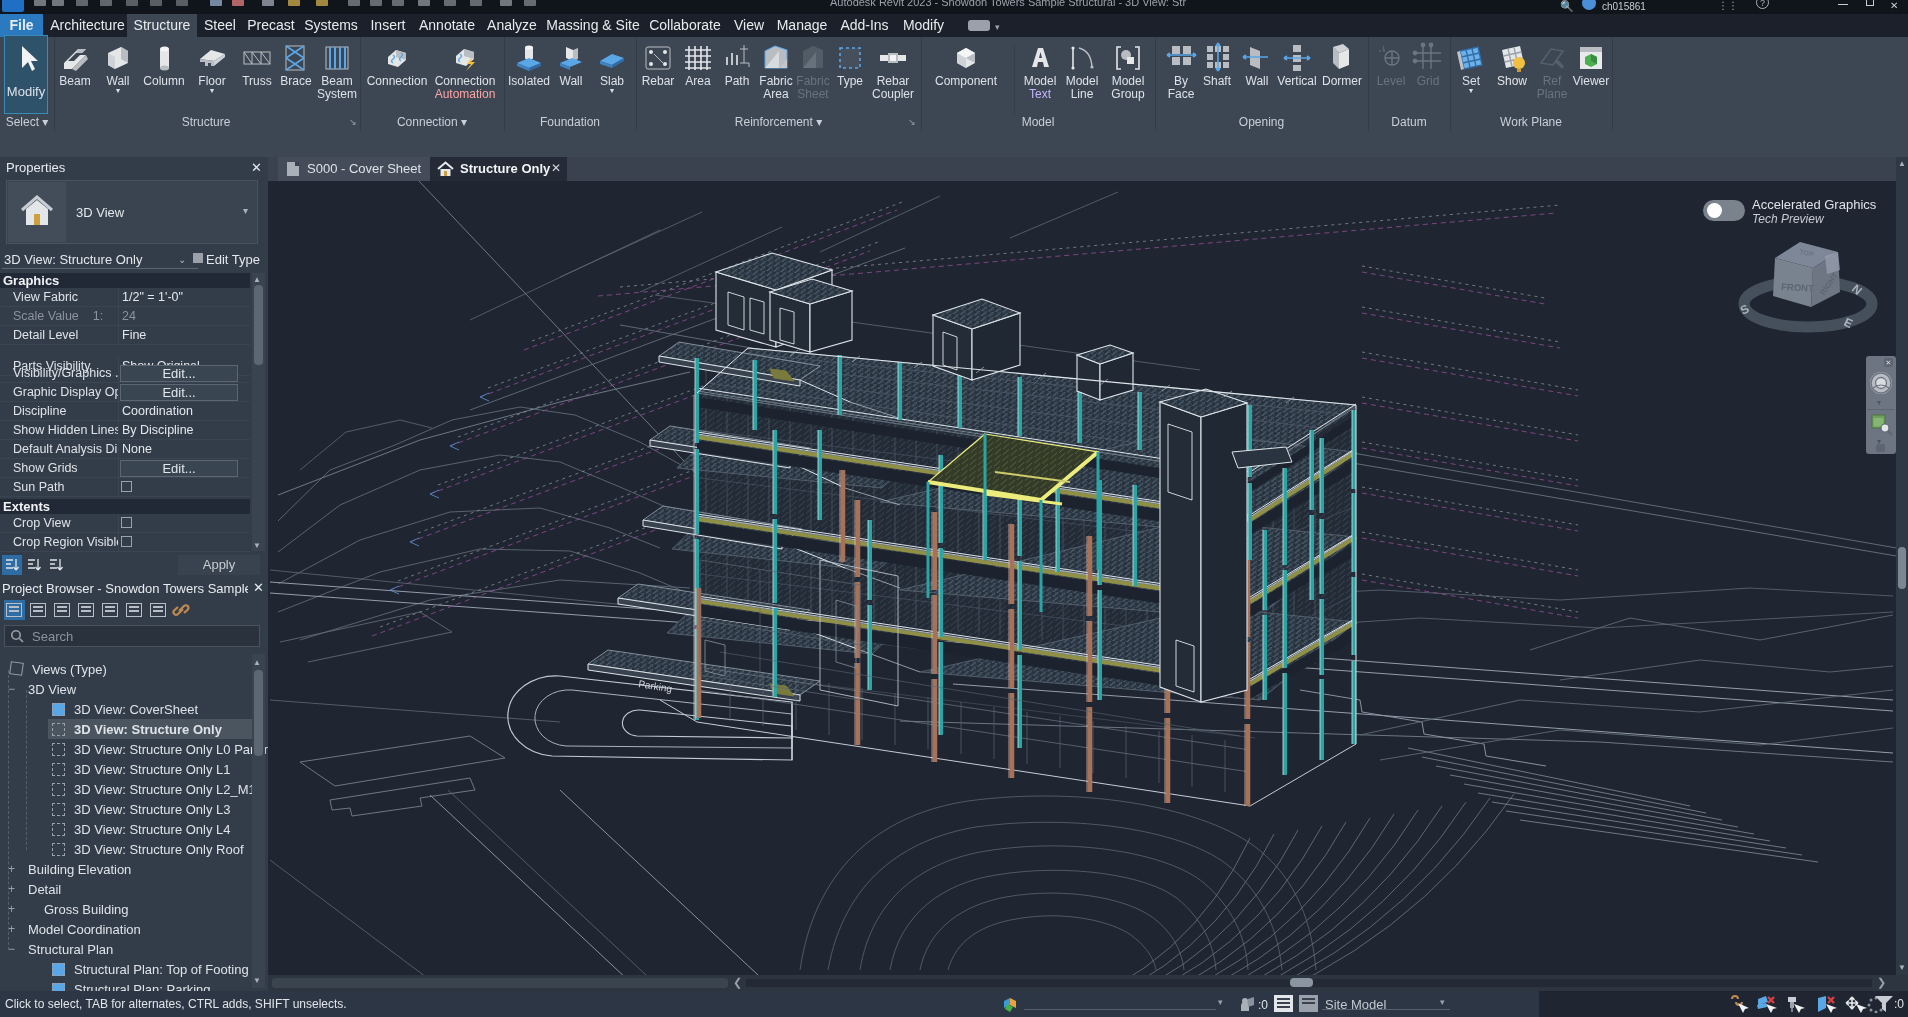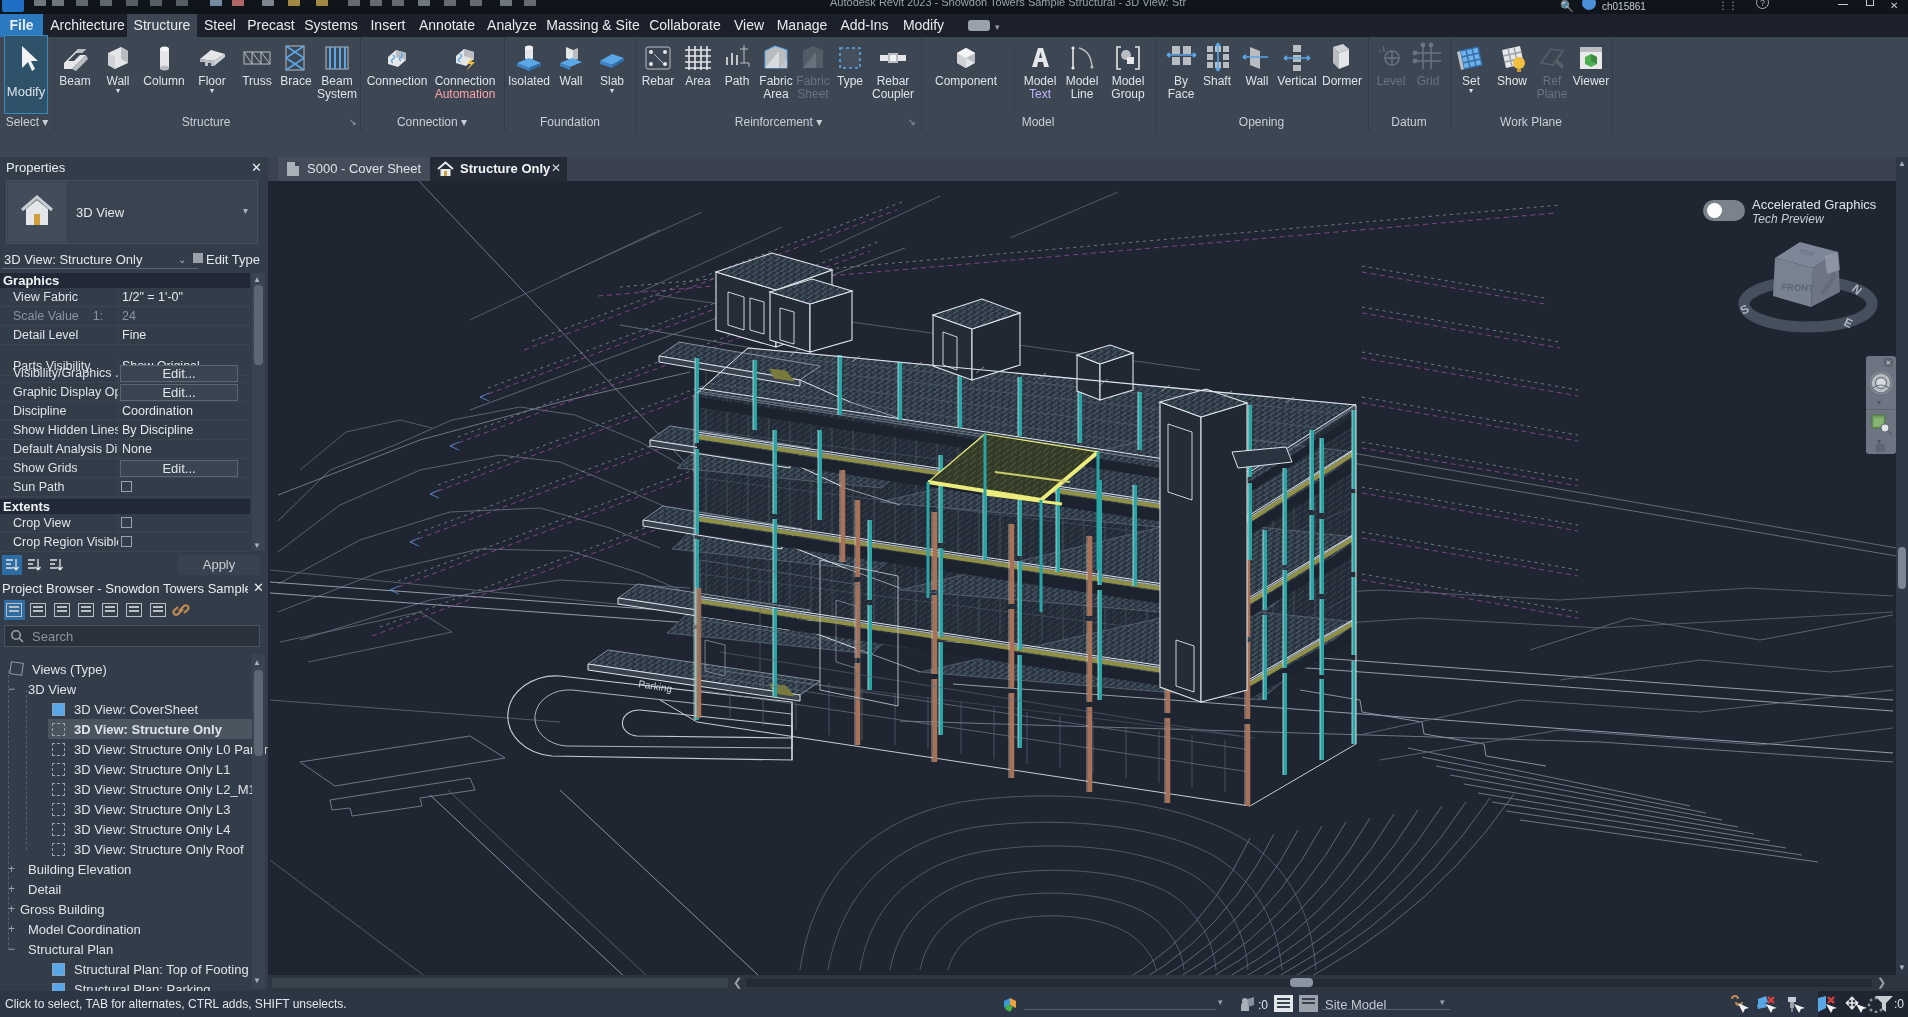--- a/index.html
+++ b/index.html
@@ -9,21 +9,21 @@
 #ribbon{position:absolute;left:0;top:37px;width:1908px;height:120px;background:#3d4653}
 .rsep{position:absolute;top:40px;width:1px;height:88px;background:#323b47}
 .rbtn{position:absolute;top:40px;text-align:center;color:#dde2e8;font-size:12px;line-height:13px}
 .rbtn svg{display:block;margin:0 auto}
 .plabel{position:absolute;top:113px;height:18px;line-height:18px;font-size:12px;color:#c9cfd7;text-align:center;white-space:nowrap}
 #tabstrip{position:absolute;left:0;top:157px;width:1908px;height:24px;background:#39424e}
 #canvas{position:absolute;left:268px;top:157px;width:1628px;height:818px;background:#1f2632}
 #props{position:absolute;left:0;top:157px;width:268px;height:421px;background:#333d4a;color:#dfe3e8}
 #browser{position:absolute;left:0;top:578px;width:268px;height:413px;background:#333d4a;color:#dfe3e8;overflow:hidden}
 #hscroll{position:absolute;left:268px;top:975px;width:1640px;height:16px;background:#2c3540}
-#statusbar{position:absolute;left:0;top:991px;width:1818px;height:26px;background:#2c3644;color:#e2e6ea;font-size:12px}
+#statusbar{position:absolute;left:0;top:991px;width:1539px;height:26px;background:#2c3644;color:#e2e6ea;font-size:12px}
 #vscroll{position:absolute;left:1896px;top:157px;width:12px;height:818px;background:#2f3845}
 .prow{position:absolute;left:0;width:250px;height:19px;font-size:13px}
 .prow .pl{position:absolute;left:13px;top:2px;color:#dfe3e8;white-space:nowrap;width:106px;overflow:hidden;font-size:12.5px}
 .prow .pv{position:absolute;left:122px;top:2px;color:#e4e8ec;white-space:nowrap;font-size:12.5px}
 .pbtn{position:absolute;left:120px;top:1px;width:118px;height:17px;border:1px solid #5c6672;background:#3a4552;text-align:center;font-size:13px;color:#e2e6ea;line-height:16px}
 .cathead{position:absolute;left:0;width:250px;height:15px;background:#212936;font-weight:bold;font-size:13px;color:#f0f2f5;padding-left:3px;line-height:15px}
 .trow{position:absolute;font-size:13px;color:#dfe3e8;white-space:nowrap}
 .chk{position:absolute;width:11px;height:11px;border:1px solid #9aa2ac;background:#333d4a}
 </style></head>
 <body>
@@ -1097,21 +1097,21 @@
 <div class="trow" style="left:74px;top:224px;">3D View: Structure Only L3</div>
 <div class="abs" style="left:52px;top:245px;width:13px;height:13px;border:1px dashed #9aa1ab;background:none"></div>
 <div class="trow" style="left:74px;top:244px;">3D View: Structure Only L4</div>
 <div class="abs" style="left:52px;top:265px;width:13px;height:13px;border:1px dashed #9aa1ab;background:none"></div>
 <div class="trow" style="left:74px;top:264px;">3D View: Structure Only Roof</div>
 <div class="abs" style="left:8px;top:284px;font-size:12px;color:#9aa1ab">+</div>
 <div class="trow" style="left:28px;top:284px;">Building Elevation</div>
 <div class="abs" style="left:8px;top:304px;font-size:12px;color:#9aa1ab">+</div>
 <div class="trow" style="left:28px;top:304px;">Detail</div>
 <div class="abs" style="left:8px;top:324px;font-size:12px;color:#9aa1ab">+</div>
-<div class="trow" style="left:20px;top:324px;">Gross Building</div>
+<div class="trow" style="left:44px;top:324px;">Gross Building</div>
 <div class="abs" style="left:8px;top:344px;font-size:12px;color:#9aa1ab">+</div>
 <div class="trow" style="left:28px;top:344px;">Model Coordination</div>
 <div class="abs" style="left:8px;top:364px;font-size:12px;color:#9aa1ab">−</div>
 <div class="trow" style="left:28px;top:364px;">Structural Plan</div>
 <div class="abs" style="left:52px;top:385px;width:13px;height:13px;border:1px dashed #9aa1ab;background:#5aa7e8"></div>
 <div class="trow" style="left:74px;top:384px;">Structural Plan: Top of Footing</div>
 <div class="abs" style="left:52px;top:405px;width:13px;height:13px;border:1px dashed #9aa1ab;background:#5aa7e8"></div>
 <div class="trow" style="left:74px;top:404px;width:200px;overflow:hidden;">Structural Plan: Parking</div>
 <div class="abs" style="left:8px;top:92px;width:1px;height:280px;border-left:1px dashed #55606c"></div>
 <div class="abs" style="left:26px;top:112px;width:1px;height:160px;border-left:1px dashed #55606c"></div>

